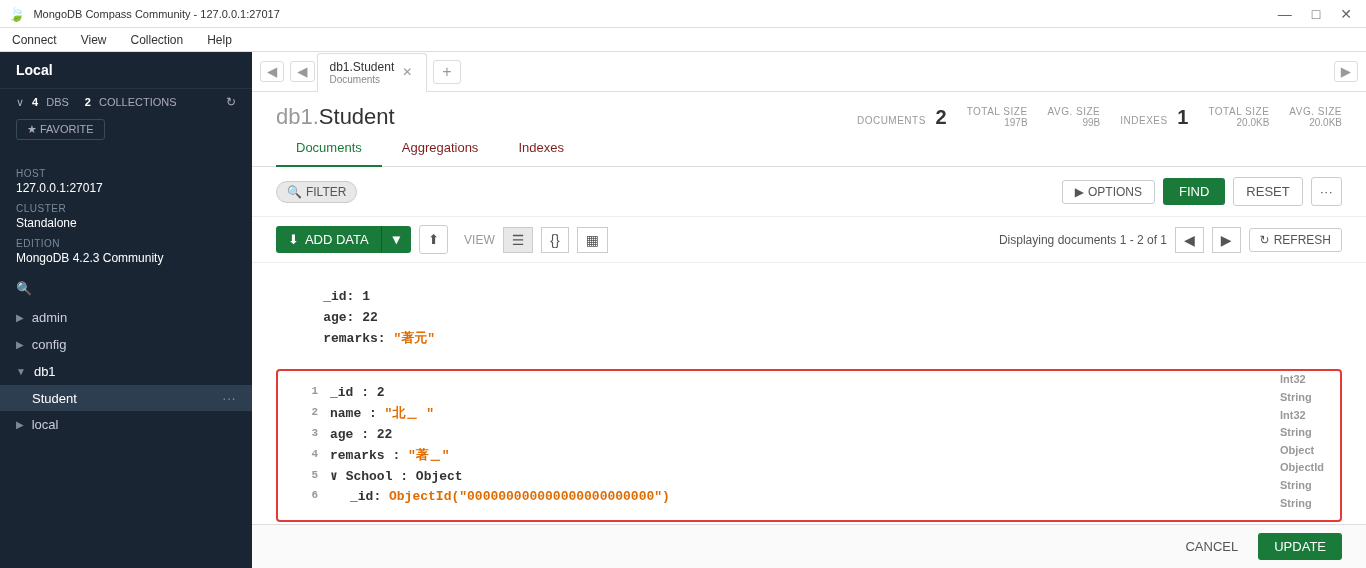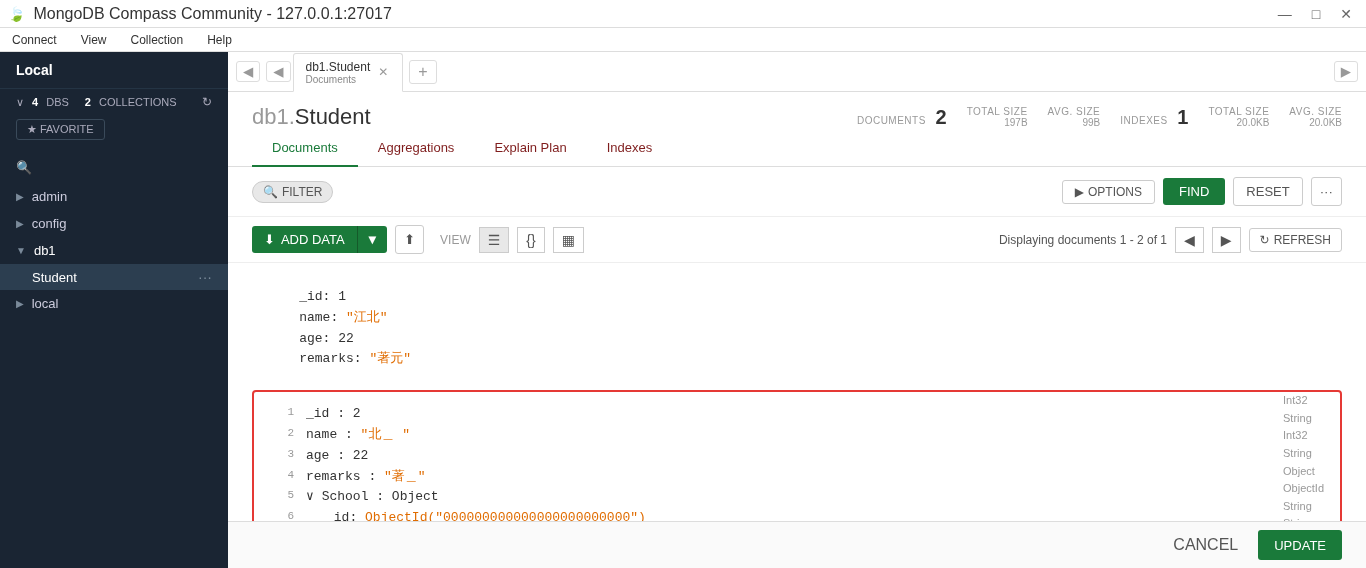--- a/index.html
+++ b/index.html
@@ -1,33 +1,33 @@
 <!DOCTYPE html>
 <html><head>
   <meta charset="utf-8">
   <style>
     * { margin: 0; padding: 0; box-sizing: border-box; }
     body { font-family: 'Segoe UI', Arial, sans-serif; font-size: 13px; background: #f5f5f5; width: 1366px; height: 568px; overflow: hidden; display: flex; flex-direction: column; }
 
     
     .titlebar { background: #fff; border-bottom: 1px solid #ddd; padding: 0 8px; height: 28px; display: flex; align-items: center; gap: 8px; font-size: 12px; color: #333; }
     .titlebar-icon { color: #4CAF50; font-size: 14px; }
-    .titlebar-title { flex: 1; font-size: 16px; }
+    .titlebar-title { flex: 1; font-size: 11px; }
     .titlebar-controls { display: flex; gap: 8px; }
     .titlebar-btn { background: none; border: none; cursor: pointer; font-size: 14px; color: #666; padding: 2px 6px; }
 
     
     .menubar { background: #fff; border-bottom: 1px solid #ddd; padding: 2px 8px; height: 24px; display: flex; align-items: center; gap: 16px; }
     .menubar-item { font-size: 12px; color: #333; cursor: pointer; padding: 2px 4px; }
 
     
     .main-layout { display: flex; flex: 1; overflow: hidden; }
 
     
-    .sidebar { width: 228px; background: #1a2533; color: #fff; display: flex; flex-direction: column; overflow: hidden; flex-shrink: 0; }
+    .sidebar { width: 252px; background: #1a2533; color: #fff; display: flex; flex-direction: column; overflow: hidden; flex-shrink: 0; }
     .sidebar-header { padding: 10px 16px; font-size: 14px; font-weight: bold; color: #fff; border-bottom: 1px solid #243444; }
     .sidebar-dbs-row { display: flex; align-items: center; gap: 8px; color: #aab; font-size: 11px; padding: 6px 16px; }
     .sidebar-refresh-btn { margin-left: auto; background: none; border: none; color: #aab; cursor: pointer; font-size: 12px; }
 
     .sidebar-favorite { margin: 4px 16px; background: none; border: 1px solid #3a4a5a; color: #aab; padding: 3px 10px; border-radius: 3px; cursor: pointer; font-size: 11px; display: flex; align-items: center; gap: 4px; }
 
     .sidebar-info { padding: 8px 16px; }
     .sidebar-info-label { font-size: 10px; color: #7a8a9a; text-transform: uppercase; letter-spacing: 0.5px; margin-top: 8px; }
     .sidebar-info-value { font-size: 12px; color: #fff; margin-top: 2px; }
 
@@ -85,35 +85,35 @@
     .add-data-btn { background: #1a7a3a; color: #fff; border: none; padding: 6px 12px; border-radius: 3px; font-size: 13px; cursor: pointer; display: flex; align-items: center; gap: 6px; }
     .add-data-dropdown { background: #1a7a3a; color: #fff; border: none; border-left: 1px solid #155a2a; padding: 6px 8px; border-radius: 0 3px 3px 0; cursor: pointer; }
     .export-btn { background: none; border: 1px solid #ccc; padding: 6px 8px; border-radius: 3px; cursor: pointer; color: #555; }
     .view-label { color: #999; font-size: 12px; margin-left: 8px; }
     .view-btn { background: none; border: 1px solid #ccc; padding: 4px 8px; cursor: pointer; color: #555; font-size: 14px; }
     .view-btn.active { background: #e8e8e8; }
     .pagination-info { margin-left: auto; color: #555; font-size: 12px; display: flex; align-items: center; gap: 8px; }
     .refresh-btn { background: none; border: 1px solid #ccc; padding: 4px 10px; border-radius: 3px; cursor: pointer; color: #555; font-size: 12px; display: flex; align-items: center; gap: 4px; }
 
     
-    .documents-area { flex: 1; overflow-y: auto; padding: 12px 24px; position: relative; }
+    .documents-area { flex: 1; overflow-y: auto; padding: 12px 24px; position: relative; font-weight: bold; }
 
     
     .doc-card { padding: 12px 16px; margin-bottom: 8px; font-family: 'Courier New', monospace; font-size: 13px; line-height: 1.6; }
     .doc-card.selected { border: 2px solid #e53935; border-radius: 4px; position: relative; }
     .doc-field { display: flex; gap: 0; }
     .field-line-num { color: #999; font-size: 11px; width: 24px; text-align: right; margin-right: 12px; flex-shrink: 0; }
     .field-key { color: #333; }
     .field-value-num { color: #333; }
     .field-value-str { color: #e06c00; }
     .field-value-objid { color: #e06c00; }
 
     
     .footer { padding: 8px 24px; border-top: 1px solid #ddd; display: flex; justify-content: flex-end; gap: 8px; background: #fafafa; }
-    .cancel-btn { background: none; border: none; color: #555; cursor: pointer; padding: 6px 12px; font-size: 16px; }
+    .cancel-btn { background: none; border: none; color: #555; cursor: pointer; padding: 6px 12px; font-size: 13px; }
     .update-btn { background: #1a7a3a; color: #fff; border: none; padding: 6px 16px; border-radius: 3px; font-size: 13px; cursor: pointer; }
 
     .add-data-group { display: flex; }
     .add-data-group .add-data-btn { border-radius: 3px 0 0 3px; }
     .add-data-group .add-data-dropdown { border-radius: 0 3px 3px 0; }
 
     .type-col { position: absolute; right: 16px; top: 0; font-family: 'Segoe UI', sans-serif; font-size: 11px; color: #999; line-height: 1.6; }
     .doc-card.selected .type-col { right: 16px; }
 
     .doc-wrapper { position: relative; }
@@ -149,20 +149,28 @@
       <span>DBS</span>
       <span style="color:#fff;font-weight:bold;margin-left:8px">2</span>
       <span>COLLECTIONS</span>
       <button class="sidebar-refresh-btn">↻</button>
     </div>
 
     <div style="padding: 0 0 8px;">
       <button class="sidebar-favorite">★ FAVORITE</button>
     </div>
 
+    <div class="sidebar-info">
+      <div class="sidebar-info-label">HOST</div>
+      <div class="sidebar-info-value">127.0.0.1:27017</div>
+      <div class="sidebar-info-label">CLUSTER</div>
+      <div class="sidebar-info-value">Standalone</div>
+      <div class="sidebar-info-label">EDITION</div>
+      <div class="sidebar-info-value">MongoDB 4.2.3 Community</div>
+    </div>
 
     <div class="sidebar-filter">
       <span style="color:#5a6a7a;font-size:13px">🔍</span>
     </div>
 
     <div class="sidebar-db-item">
       <span class="chevron">▶</span>
       <span>admin</span>
     </div>
     <div class="sidebar-db-item">
@@ -227,21 +235,20 @@
         <div class="stat-group">
           <div class="stat-label">AVG. SIZE</div>
           <div class="stat-sub">20.0KB</div>
         </div>
       </div>
     </div>
 
     <div class="subnav">
       <div class="subnav-tab active">Documents</div>
       <div class="subnav-tab">Aggregations</div>
-      <div class="subnav-tab">Explain Plan</div>
       <div class="subnav-tab">Indexes</div>
     </div>
 
     <div class="filter-bar">
       <div class="filter-badge">
         <span>🔍</span>
         <span>FILTER</span>
       </div>
       <div style="flex:1"></div>
       <button class="filter-options-btn">
@@ -278,24 +285,20 @@
     </div>
 
     <div class="documents-area">
 
       <div class="doc-card">
         <div class="doc-field">
           <span class="field-key">&nbsp;&nbsp;&nbsp;&nbsp;_id:</span>
           <span class="field-value-num">&nbsp;1</span>
         </div>
         <div class="doc-field">
-          <span class="field-key">&nbsp;&nbsp;&nbsp;&nbsp;name:</span>
-          <span class="field-value-str">&nbsp;"江北"</span>
-        </div>
-        <div class="doc-field">
           <span class="field-key">&nbsp;&nbsp;&nbsp;&nbsp;age:</span>
           <span class="field-value-num">&nbsp;22</span>
         </div>
         <div class="doc-field">
           <span class="field-key">&nbsp;&nbsp;&nbsp;&nbsp;remarks:</span>
           <span class="field-value-str">&nbsp;"著元"</span>
         </div>
       </div>
 
       <div class="doc-wrapper">

